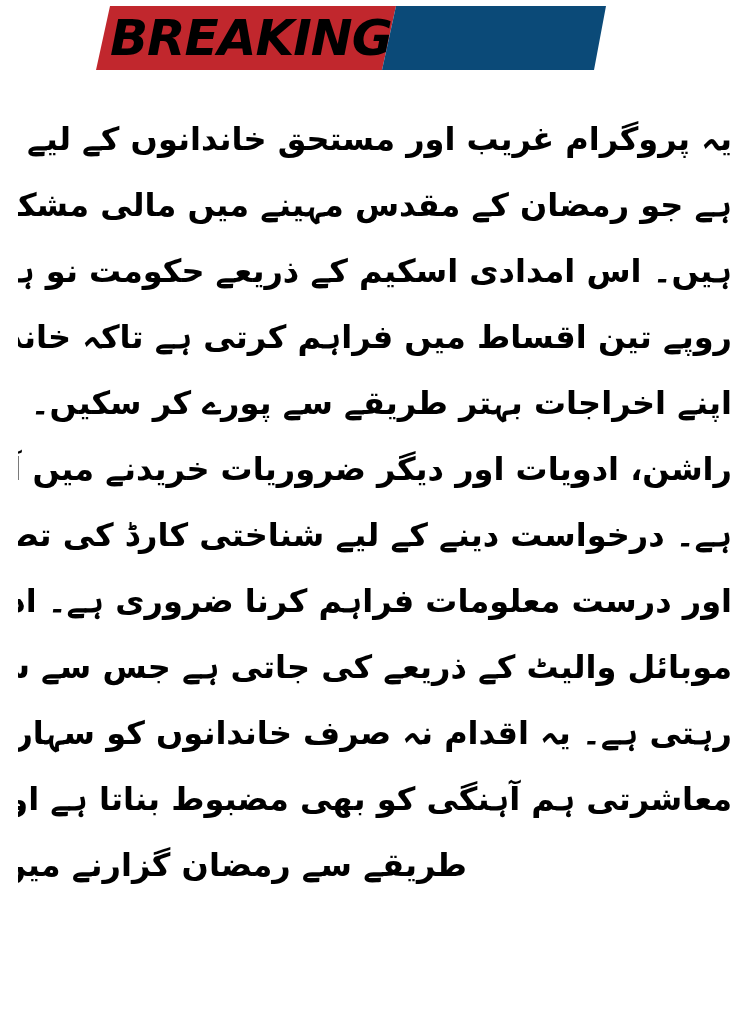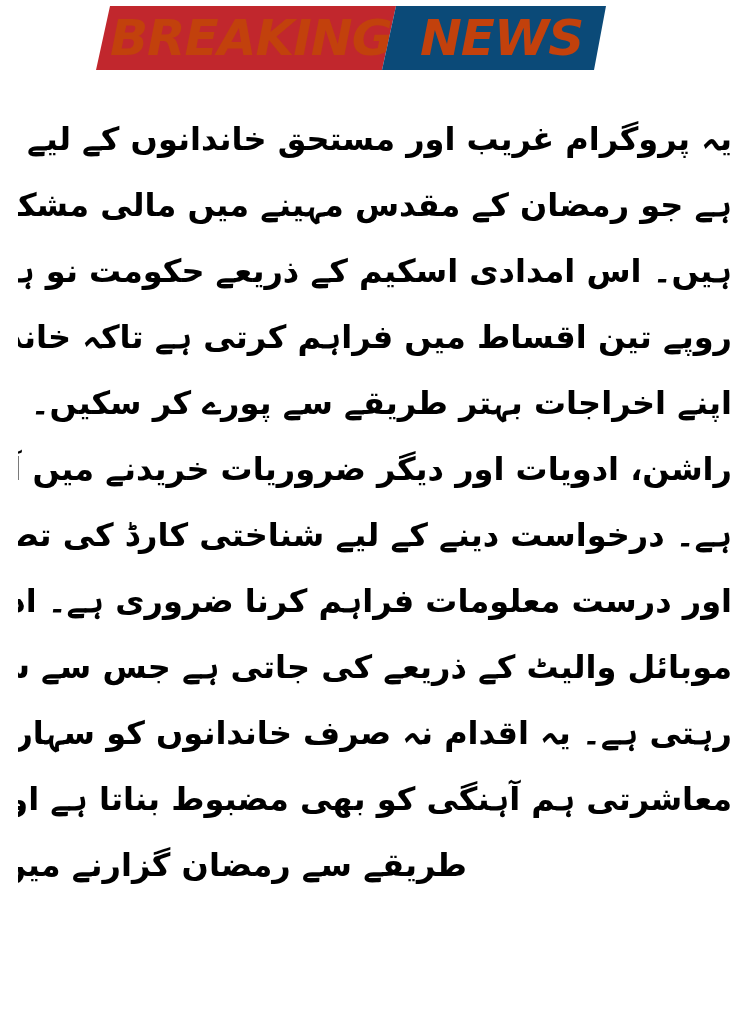--- a/index.html
+++ b/index.html
@@ -22,21 +22,21 @@
   }
   .banner svg { display: block; }
   .banner-text {
     position: absolute;
     top: 0;
     height: 64px;
     line-height: 64px;
     font-family: "DejaVu Sans", sans-serif;
     font-weight: bold;
     font-style: italic;
-    color: #c2410c;
+    color: #000000;
     font-size: 50px;
     letter-spacing: -1px;
     white-space: nowrap;
   }
   .banner-breaking { left: 14px; }
   .banner-news { left: 324px; }
   .article {
     position: absolute;
     left: 18px;
     top: 106px;
@@ -64,21 +64,20 @@
 </style>
 </head>
 <body>
 
 <div class="banner">
   <svg width="510" height="64" viewBox="0 0 510 64">
     <polygon points="14,0 300,0 286,64 0,64" fill="#c1272d"></polygon>
     <polygon points="300,0 510,0 498,64 286,64" fill="#0b4a78"></polygon>
   </svg>
   <span class="banner-text banner-breaking">BREAKING</span>
-  <span class="banner-text banner-news">NEWS</span>
 </div>
 
 <div class="article">
   <div class="line">یہ پروگرام غریب اور مستحق خاندانوں کے لیے ایک اہم سہارا</div>
   <div class="line">ہے جو رمضان کے مقدس مہینے میں مالی مشکلات کا سامنا کرتے</div>
   <div class="line">ہیں۔ اس امدادی اسکیم کے ذریعے حکومت نو ہزار نو سو ننانوے</div>
   <div class="line">روپے تین اقساط میں فراہم کرتی ہے تاکہ خاندان پورے مہینے</div>
   <div class="line">اپنے اخراجات بہتر طریقے سے پورے کر سکیں۔ اس رقم سے</div>
   <div class="line">راشن، ادویات اور دیگر ضروریات خریدنے میں آسانی ہوتی</div>
   <div class="line">ہے۔ درخواست دینے کے لیے شناختی کارڈ کی تصدیق لازمی ہے</div>

